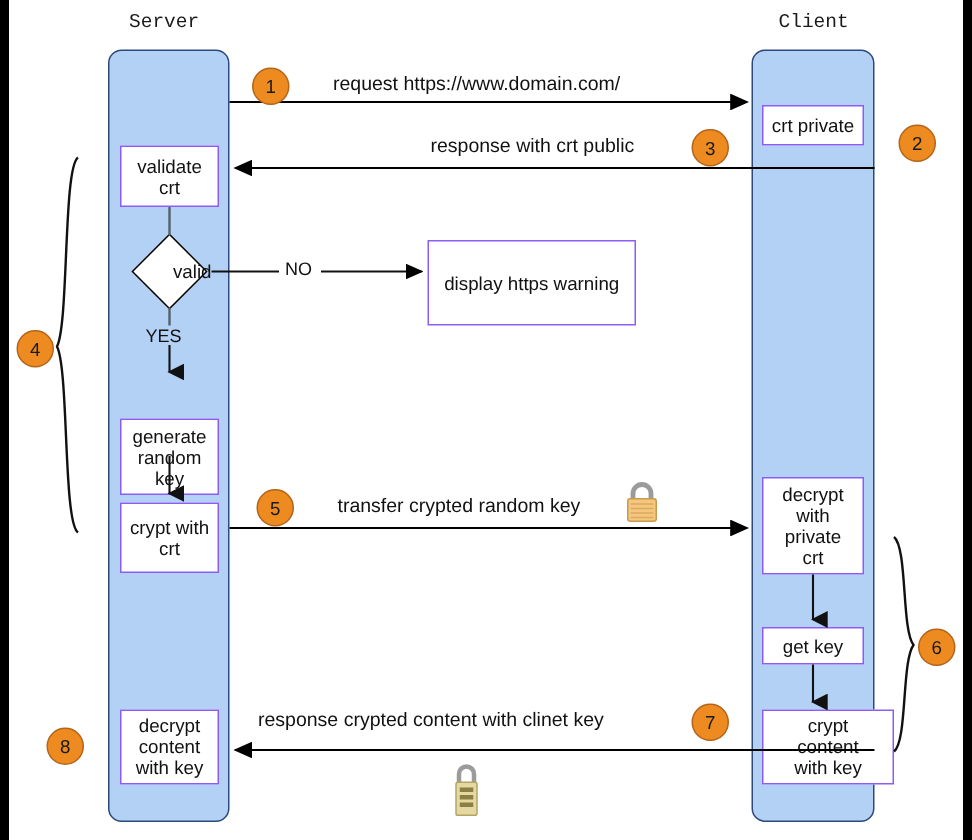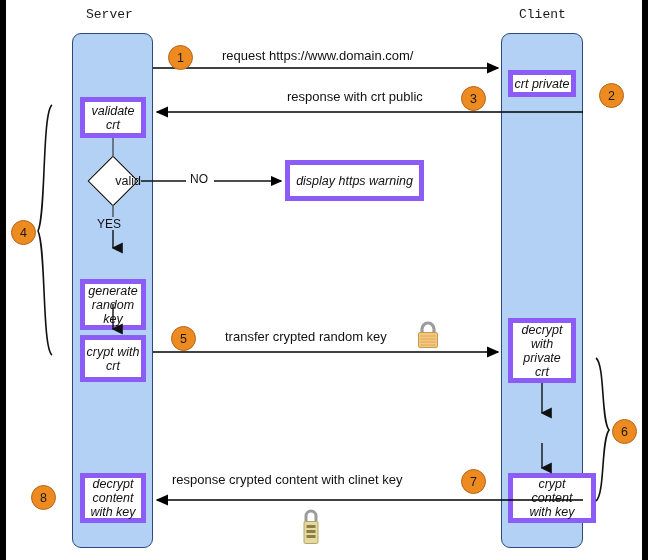--- a/index.html
+++ b/index.html
@@ -42,31 +42,30 @@
     position: absolute;
     background: #b3d1f5;
     border: 1px solid #2b4a7a;
     border-radius: 9px;
     box-sizing: border-box;
   }
 
   .node {
     position: absolute;
     background: #ffffff;
-    border: 5px solid #8b5cf6;
+    border: 1px solid #8b5cf6;
     box-sizing: border-box;
     display: flex;
     align-items: center;
     justify-content: center;
     text-align: center;
     font-size: 12.5px;
     line-height: 14px;
     color: #111111;
     white-space: pre-line;
-    font-style: italic;
   }
 
   .diamond-wrap {
     position: absolute;
     display: flex;
     align-items: center;
     justify-content: flex-end;
   }
   .diamond-shape {
     position: absolute;
@@ -178,31 +177,32 @@
 random
 key</div>
 
   <div class="node" style="left:80px; top:335px; width:66px; height:47px;">crypt with
 crt</div>
 
   <div class="node" style="left:80px; top:473px; width:66px; height:50px;">decrypt
 content
 with key</div>
 
-  <div class="node" style="left:285px; top:160px; width:139px; height:41px;">display https warning</div>
+  <div class="node" style="left:285px; top:160px; width:139px; height:57px;">display https warning</div>
 
   <div class="small-text" style="left:190px; top:172px;">NO</div>
 
   <div class="node" style="left:508px; top:70px; width:68px; height:27px;">crt private</div>
 
   <div class="node" style="left:508px; top:318px; width:68px; height:65px;">decrypt
 with
 private
 crt</div>
 
+  <div class="node" style="left:508px; top:418px; width:68px; height:25px;">get key</div>
 
   <div class="node" style="left:508px; top:473px; width:88px; height:50px;">crypt
 content
 with key</div>
 
   <div class="msg-text" style="left:222px; top:48px;">request https://www.domain.com/</div>
   <div class="msg-text" style="left:287px; top:89px;">response with crt public</div>
   <div class="msg-text" style="left:225px; top:329px;">transfer crypted random key</div>
   <div class="msg-text" style="left:172px; top:472px;">response crypted content with clinet key</div>
 

